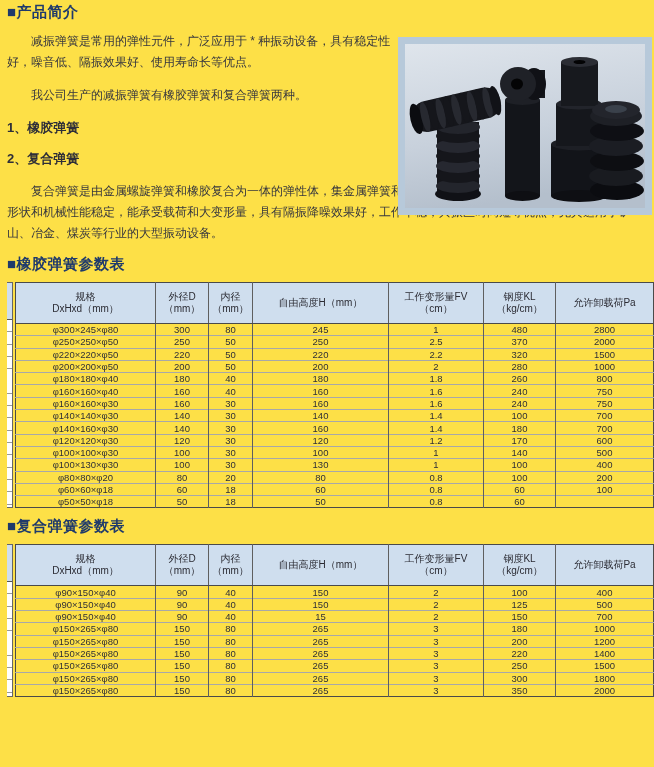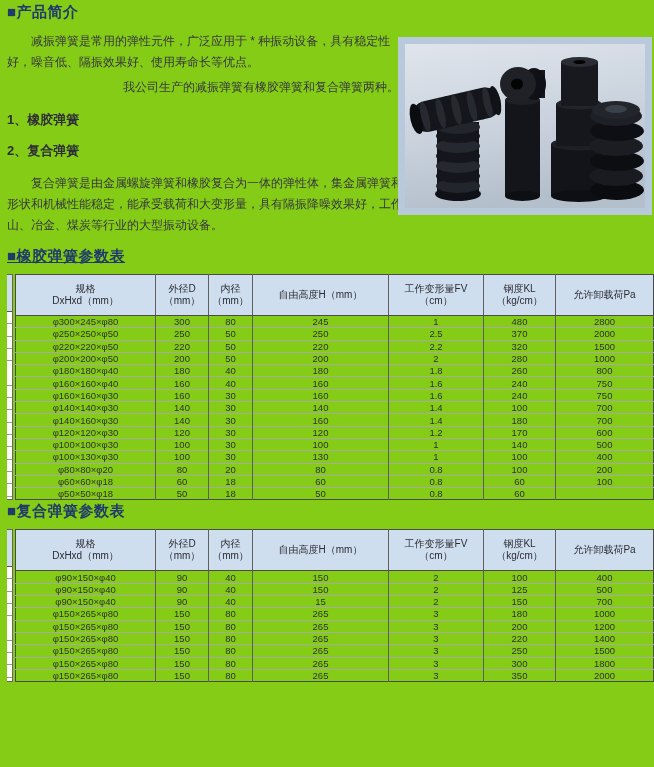--- a/index.html
+++ b/index.html
@@ -1,37 +1,37 @@
 <!DOCTYPE html>
 <html><head>
 <meta charset="utf-8">
 <style>
   html,body { margin:0; padding:0; background:#ffffff; }
   .page {
     position:relative; width:654px; height:767px; overflow:hidden;
-    background:#84cc16; color:#34343c;
+    background:#fde047; color:#34343c;
     font-family:"Liberation Sans","DejaVu Sans",sans-serif;
   }
   .content { padding:3px 0 0 7px; }
 
   .sec-heading {
     font-size:15px; font-weight:bold; color:#1f3a6b;
     margin:0; letter-spacing:0.5px;
   }
   .para {
     width:392px; margin:9px 0 0 0; text-indent:2em;
     font-size:12px; line-height:21px; color:#36363e;
   }
-  .para.tight { margin-top:4px;text-align:right; }
+  .para.tight { margin-top:12px; }
   .para.full { width:642px; }
   .sub-title { font-size:13px; margin:13px 0 0 0; color:#2e2e38;font-weight:bold; }
 
   .h-features { margin-top:17px; }
-  .h-table1  { margin-top:11px;text-decoration:underline; }
-  .h-table2  { margin-top:2px; }
+  .h-table1  { margin-top:11px; }
+  .h-table2  { margin-top:9px; }
 
   
   .photo-panel {
     position:absolute; left:398px; top:37px; width:254px; height:178px;
     background:#b7c9da;
   }
   .photo-panel .photo { position:absolute; left:7px; top:7px; right:7px; bottom:7px; }
   .photo svg { display:block; width:100%; height:100%; }
 
   

